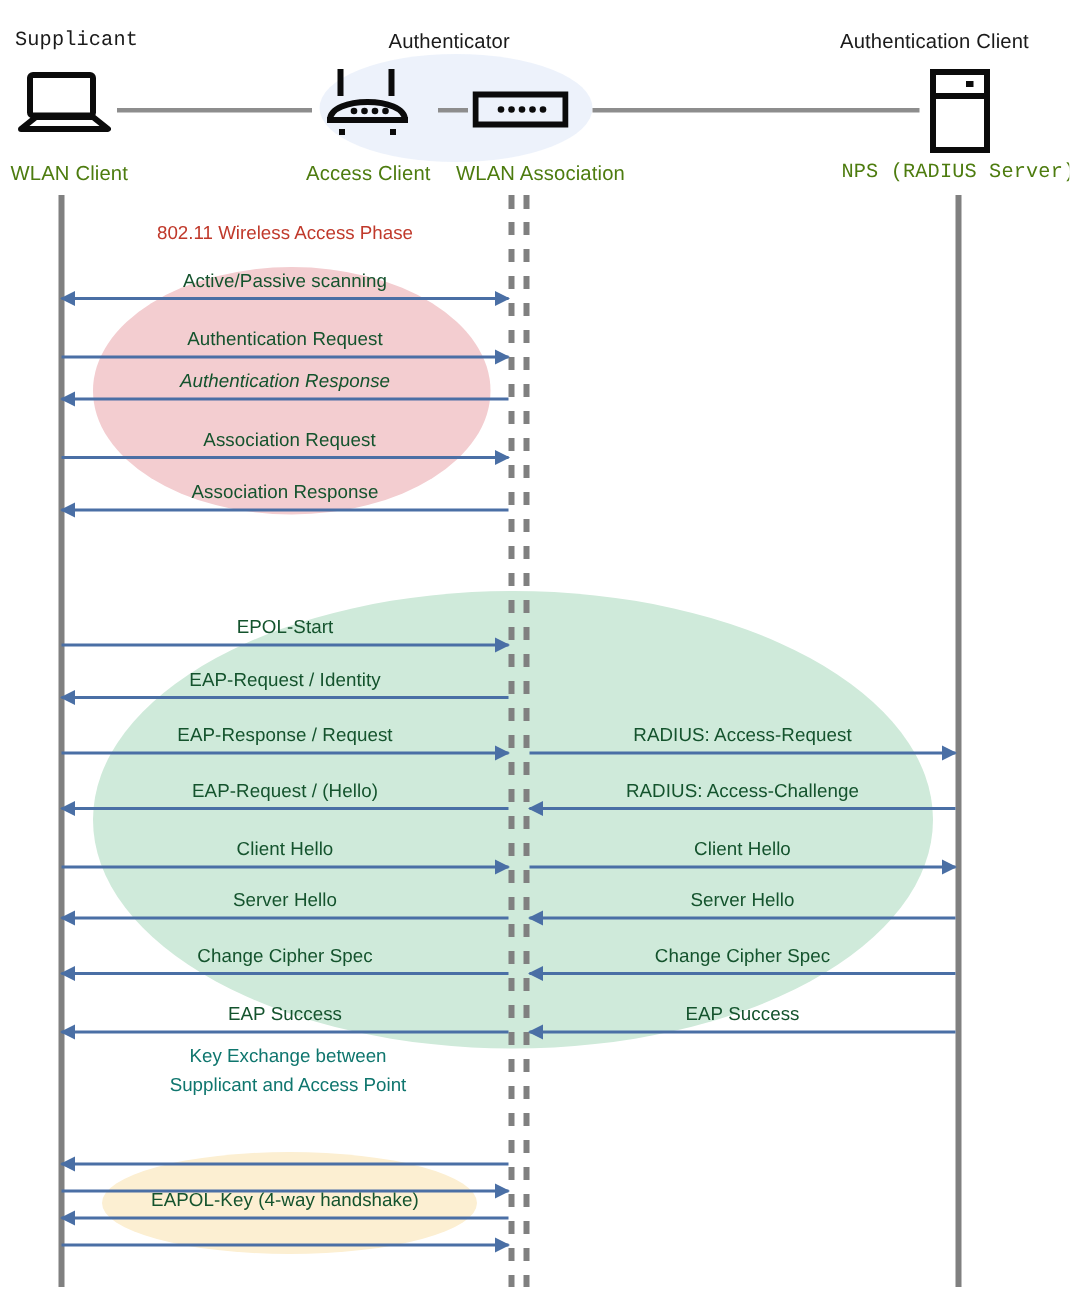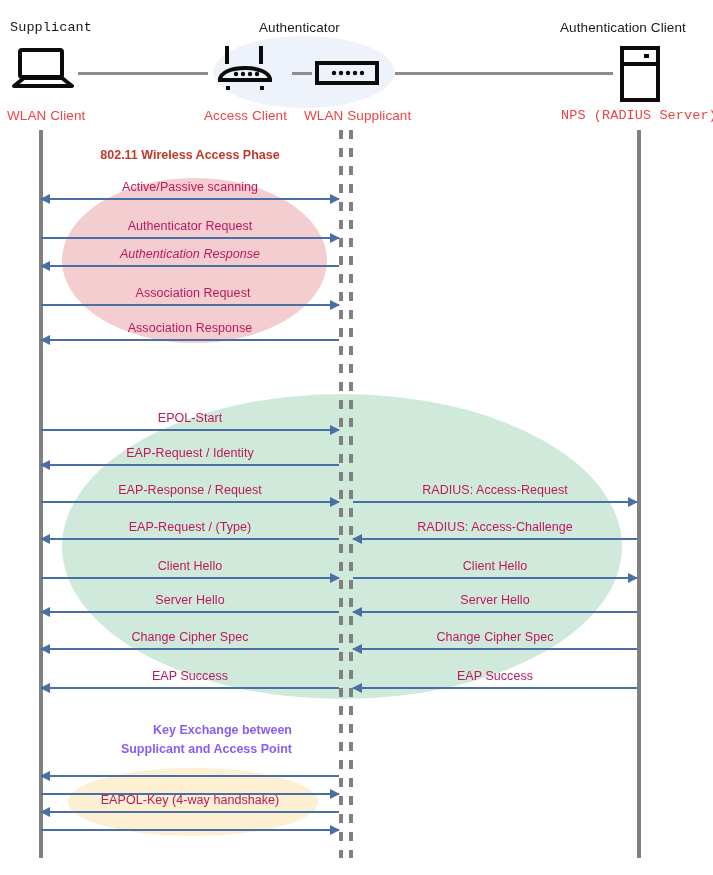--- a/index.html
+++ b/index.html
@@ -20,21 +20,21 @@
   .actor-title {
     position: absolute;
     font-size: 13.5px;
     color: #1a1a1a;
     white-space: nowrap;
     letter-spacing: 0.1px;
   }
   .actor-sublabel {
     position: absolute;
     font-size: 13.5px;
-    color: #ef4444;
+    color: #4d7c0f;
     white-space: nowrap;
     letter-spacing: 0.1px;
   }
 
   .auth-blob {
     position: absolute;
     left: 213px; top: 36px;
     width: 182px; height: 72px;
     background: #eaf0fa;
     border-radius: 50%;
@@ -72,38 +72,38 @@
     border-radius: 50%;
   }
   .blob-pink  { background: #f3cdd0; }
   .blob-green { background: #cfeada; }
   .blob-amber { background: #fcefd2; }
 
   
   .phase-caption {
     position: absolute;
     font-size: 12.5px;
-    font-weight: 700;
+    font-weight: 400;
     text-align: center;
     white-space: pre-line;
     line-height: 1.5;
   }
 
   
   .msg { position: absolute; }
   .msg-line {
     position: absolute;
     height: 2px;
     background: #4a6fa5;
     top: 0;
   }
   .msg-label {
     position: absolute;
     font-size: 12.5px;
-    color: #be185d;
+    color: #14532d;
     white-space: nowrap;
     text-align: center;
     transform: translateX(-50%);
     letter-spacing: 0.05px;
   }
   .arrowhead {
     position: absolute;
     width: 0; height: 0;
     top: -4px;
   }
@@ -128,21 +128,21 @@
   <div class="link-line" style="left:78px; top:72px; width:130px;"></div>
   <div class="link-line" style="left:292px; top:72px; width:20px;"></div>
   <div class="link-line" style="left:395px; top:72px; width:218px;"></div>
 
   <div class="actor-title" style="left:10px; top:20px;font-family:Liberation Mono, monospace;">Supplicant</div>
   <div class="actor-sublabel" style="left:7px; top:108px;">WLAN Client</div>
 
   <div class="actor-title" style="left:259px; top:20px;">Authenticator</div>
   <div class="actor-sublabel" style="left:204px; top:108px;">Access Client</div>
 
-  <div class="actor-sublabel" style="left:304px; top:108px;">WLAN Supplicant</div>
+  <div class="actor-sublabel" style="left:304px; top:108px;">WLAN Association</div>
 
   <div class="actor-title" style="left:560px; top:20px;">Authentication Client</div>
   <div class="actor-sublabel" style="left:561px; top:108px;font-family:Liberation Mono, monospace;">NPS (RADIUS Server)</div>
 
   <div class="icon-wrap" style="left:12px; top:48px;">
     <svg width="62" height="44" viewBox="0 0 62 44">
       <rect x="8" y="2" width="42" height="27" rx="2" fill="none" stroke="#0b0b0b" stroke-width="4"></rect>
       <path d="M2 38 L12 30 L50 30 L60 38 Z" fill="none" stroke="#0b0b0b" stroke-width="4" stroke-linejoin="round"></path>
       <line x1="2" y1="38" x2="60" y2="38" stroke="#0b0b0b" stroke-width="4"></line>
     </svg>
@@ -185,34 +185,34 @@
   <div class="phase-blob blob-pink" style="left:62px;  top:178px; width:265px; height:165px;"></div>
   <div class="phase-blob blob-green" style="left:62px;  top:394px; width:560px; height:305px;"></div>
   <div class="phase-blob blob-amber" style="left:68px;  top:768px; width:250px; height:68px;"></div>
 
   <div class="lifeline-solid" style="left:39px;  top:130px; height:728px;"></div>
   <div class="lifeline-dash" style="left:339px; top:130px; height:728px;"></div>
   <div class="lifeline-dash" style="left:349px; top:130px; height:728px;"></div>
   <div class="lifeline-solid" style="left:637px; top:130px; height:728px;"></div>
 
   <div class="phase-caption" id="cap-0" style="left: 90px; top: 146px; width: 200px; color: rgb(192, 57, 43);">802.11 Wireless Access Phase</div>
-  <div class="phase-caption" id="cap-2" style="left: 92px; top: 721px; width: 200px; color: #8b5cf6; text-align: right;">Key Exchange between
+  <div class="phase-caption" id="cap-2" style="left: 92px; top: 695px; width: 200px; color: #0f766e;">Key Exchange between
 Supplicant and Access Point</div>
 
   <div id="messages-layer">
       <div class="msg" style="left: 41px; top: 198px; width: 298px;">
         <div class="msg-line" style="left: 0px; width: 298px; background: rgb(74, 111, 165);"></div>
         <div class="arrowhead right" style="left: 289px; border-left-color: rgb(74, 111, 165);"></div>
         <div class="arrowhead left" style="left: -1px; border-right-color: rgb(74, 111, 165);"></div>
         <div class="msg-label" style="left: 149px; top: -18px;">Active/Passive scanning</div>
       </div>
       <div class="msg" style="left: 41px; top: 237px; width: 298px;">
         <div class="msg-line" style="left: 0px; width: 298px; background: rgb(74, 111, 165);"></div>
         <div class="arrowhead right" style="left: 289px; border-left-color: rgb(74, 111, 165);"></div>
-        <div class="msg-label" style="left: 149px; top: -18px;">Authenticator Request</div>
+        <div class="msg-label" style="left: 149px; top: -18px;">Authentication Request</div>
       </div>
       <div class="msg" style="left: 41px; top: 265px; width: 298px;">
         <div class="msg-line" style="left: 0px; width: 298px; background: rgb(74, 111, 165);"></div>
         <div class="arrowhead left" style="left: -1px; border-right-color: rgb(74, 111, 165);"></div>
         <div class="msg-label" style="left: 149px; top: -18px; font-style: italic;">Authentication Response</div>
       </div>
       <div class="msg" style="left: 41px; top: 304px; width: 298px;">
         <div class="msg-line" style="left: 0px; width: 298px; background: rgb(74, 111, 165);"></div>
         <div class="arrowhead right" style="left: 289px; border-left-color: rgb(74, 111, 165);"></div>
         <div class="msg-label" style="left: 152px; top: -18px;">Association Request</div>
@@ -233,21 +233,21 @@
         <div class="msg-label" style="left: 149px; top: -18px;">EAP-Request / Identity</div>
       </div>
       <div class="msg" style="left: 41px; top: 501px; width: 298px;">
         <div class="msg-line" style="left: 0px; width: 298px; background: rgb(74, 111, 165);"></div>
         <div class="arrowhead right" style="left: 289px; border-left-color: rgb(74, 111, 165);"></div>
         <div class="msg-label" style="left: 149px; top: -18px;">EAP-Response / Request</div>
       </div>
       <div class="msg" style="left: 41px; top: 538px; width: 298px;">
         <div class="msg-line" style="left: 0px; width: 298px; background: rgb(74, 111, 165);"></div>
         <div class="arrowhead left" style="left: -1px; border-right-color: rgb(74, 111, 165);"></div>
-        <div class="msg-label" style="left: 149px; top: -18px;">EAP-Request / (Type)</div>
+        <div class="msg-label" style="left: 149px; top: -18px;">EAP-Request / (Hello)</div>
       </div>
       <div class="msg" style="left: 41px; top: 577px; width: 298px;">
         <div class="msg-line" style="left: 0px; width: 298px; background: rgb(74, 111, 165);"></div>
         <div class="arrowhead right" style="left: 289px; border-left-color: rgb(74, 111, 165);"></div>
         <div class="msg-label" style="left: 149px; top: -18px;">Client Hello</div>
       </div>
       <div class="msg" style="left: 41px; top: 611px; width: 298px;">
         <div class="msg-line" style="left: 0px; width: 298px; background: rgb(74, 111, 165);"></div>
         <div class="arrowhead left" style="left: -1px; border-right-color: rgb(74, 111, 165);"></div>
         <div class="msg-label" style="left: 149px; top: -18px;">Server Hello</div>

